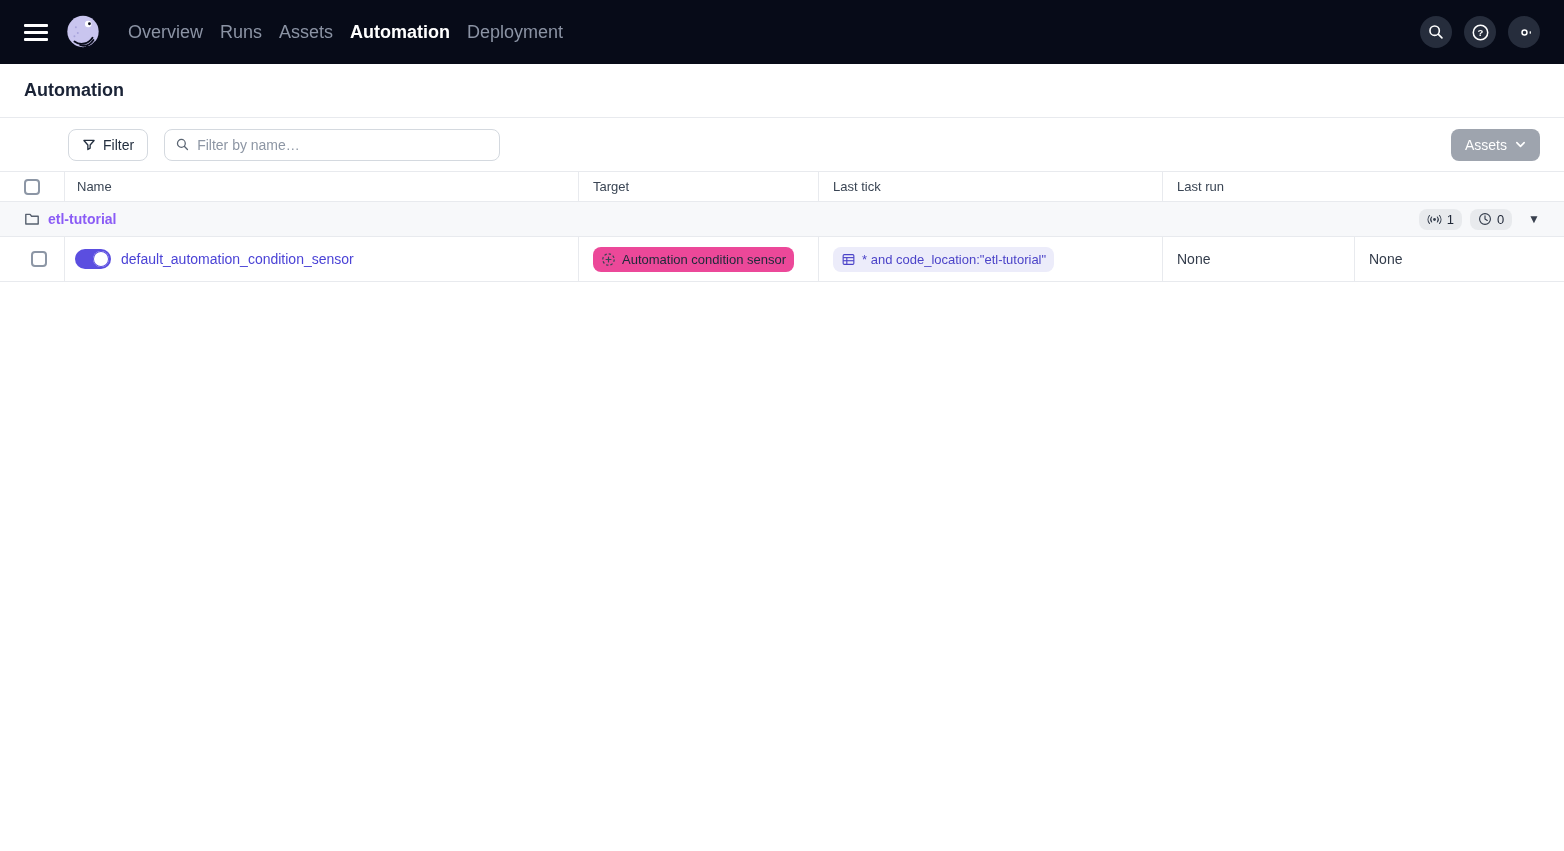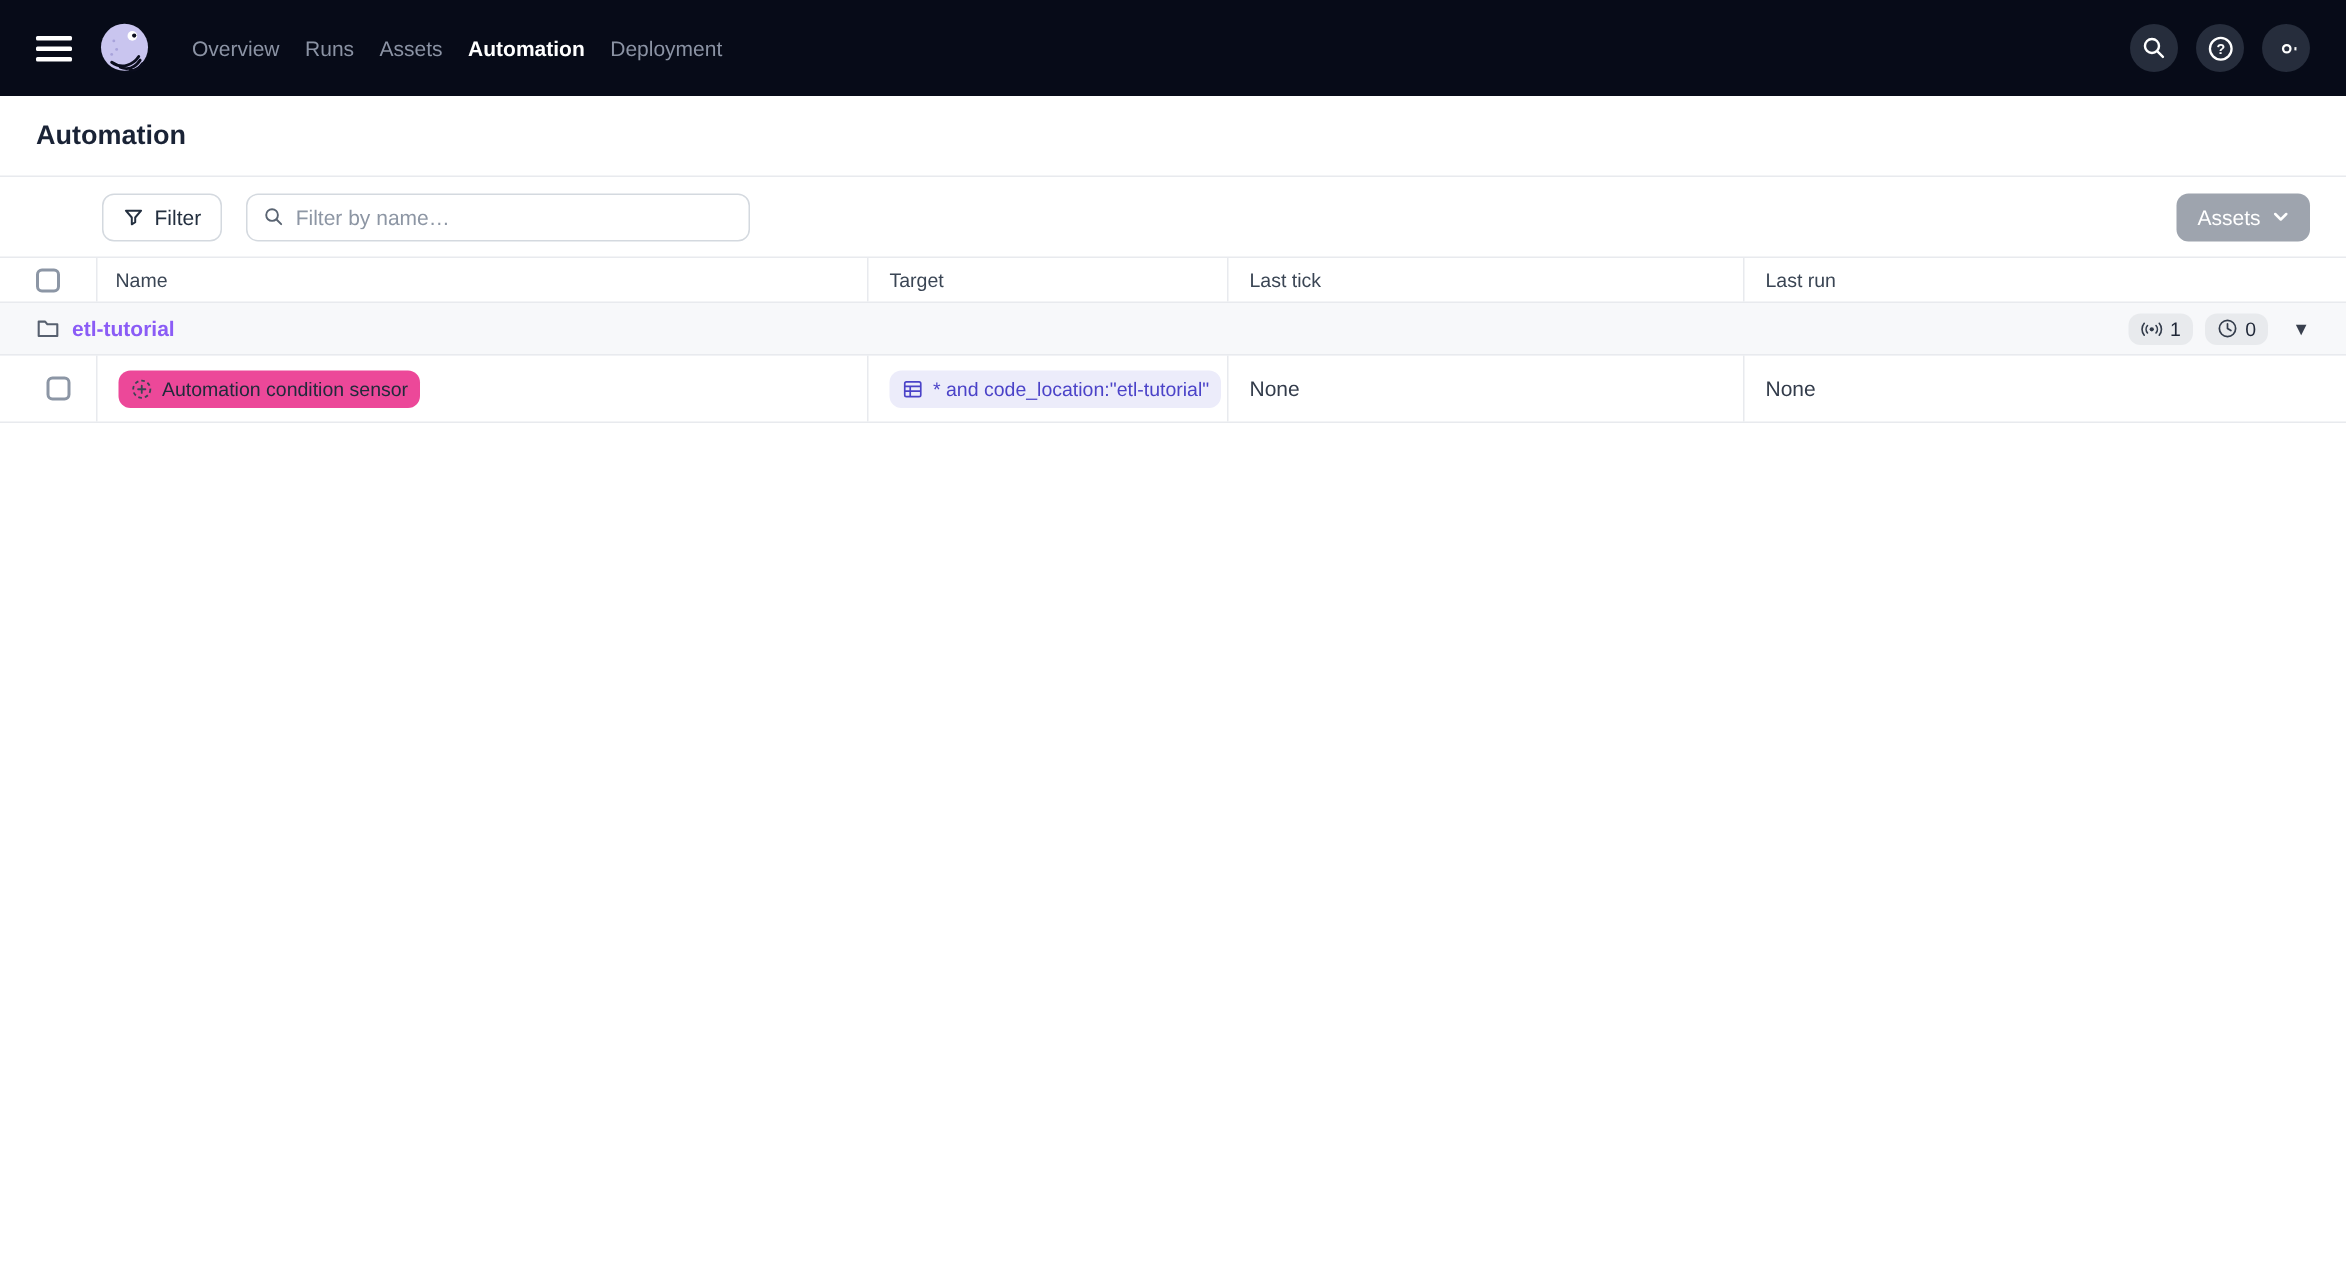--- a/index.html
+++ b/index.html
@@ -5,21 +5,21 @@
   * { margin:0; padding:0; box-sizing:border-box; }
   html,body { width:1564px; height:851px; background:#ffffff; overflow:hidden;
               font-family:"Liberation Sans", sans-serif; }
 
   
   .topnav { height:64px; background:#070B18; display:flex; align-items:center; padding:0 24px; }
   .hamburger { width:24px; height:24px; display:flex; flex-direction:column; justify-content:center; gap:4px; cursor:pointer; margin-right:16px; }
   .hamburger span { display:block; height:3px; background:#ffffff; border-radius:1px; }
   .logo { width:38px; height:38px; margin-right:26px; }
   .navlinks { display:flex; align-items:center; gap:17px; }
-  .navlink { font-size:14px; color:#8B93A4; font-weight:500; cursor:pointer; padding:4px 0; }
+  .navlink { font-size:18px; color:#8B93A4; font-weight:500; cursor:pointer; padding:4px 0; }
   .navlink.active { color:#ffffff; font-weight:700; }
   .nav-right { margin-left:auto; display:flex; align-items:center; gap:12px; }
   .icon-circle { width:32px; height:32px; border-radius:50%; background:#262D3C; display:flex; align-items:center; justify-content:center; cursor:pointer; }
 
   
   .page-title-bar { height:54px; display:flex; align-items:center; padding:0 24px; border-bottom:1px solid #E8EAEE; }
   .page-title { font-size:18px; font-weight:700; color:#1A2336; }
 
   
   .toolbar { height:53px; display:flex; align-items:center; padding:0 24px; gap:16px; }
@@ -172,20 +172,26 @@
         <span>0</span>
       </span>
       <span class="caret">▼</span>
     </div>
   </div>
 
   <div class="data-row grid-cols">
     <div class="cell cb">
         <span class="checkbox"></span>
       </div>
+    <div class="cell name-cell">
+      <span class="toggle">
+          <span class="knob"></span>
+        </span>
+      <a class="name-link">default_automation_condition_sensor</a>
+    </div>
     <div class="cell">
       <span class="pill type">
         <svg width="15" height="15" viewBox="0 0 16 16">
           <circle cx="8" cy="8" r="6.1" fill="none" stroke="#3A4554" stroke-width="1.3" stroke-dasharray="2.6 2.1"></circle>
           <path d="M8 5.4v5.2M5.4 8h5.2" stroke="#3A4554" stroke-width="1.3" stroke-linecap="round"></path>
         </svg>
         <span>Automation condition sensor</span>
       </span>
     </div>
     <div class="cell">

